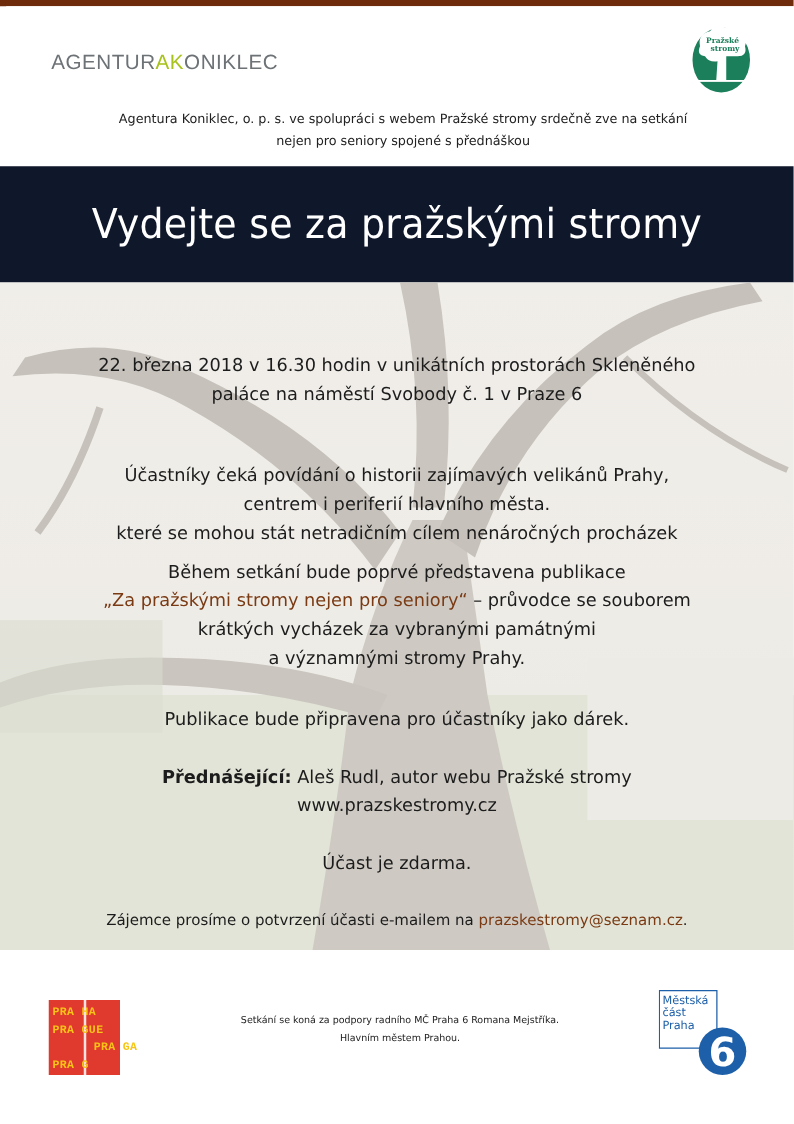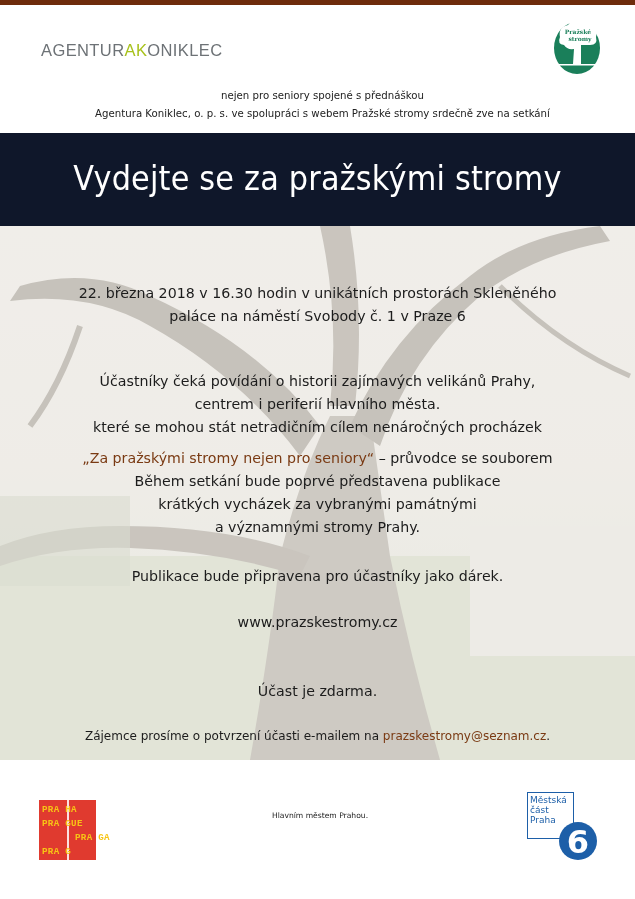--- a/index.html
+++ b/index.html
@@ -44,22 +44,22 @@
 
   <svg class="logo-stromy" viewBox="0 0 50 58">
     <ellipse cx="25" cy="31" rx="23" ry="26" fill="#1a7f5a"></ellipse>
     <path d="M8 20 Q6 10 16 8 Q20 2 28 5 Q36 2 40 9 Q47 12 44 20 Q46 28 38 28 L29 28 L29 47 L21 47 L22 32 Q15 33 12 28 Q5 27 8 20 Z" fill="#fff"></path>
     <rect x="4" y="47" width="42" height="1.5" fill="#fff"></rect>
     <text x="26" y="17" font-family="DejaVu Serif, serif" font-size="6" font-weight="bold" fill="#1a7f5a" text-anchor="middle">Pražské</text>
     <text x="28" y="24" font-family="DejaVu Serif, serif" font-size="6" font-weight="bold" fill="#1a7f5a" text-anchor="middle">stromy</text>
   </svg>
 
   <div class="intro">
+    <div>Agentura Koniklec, o. p. s. ve spolupráci s webem Pražské stromy srdečně zve na setkání</div>
     <div>nejen pro seniory spojené s přednáškou</div>
-    <div>Agentura Koniklec, o. p. s. ve spolupráci s webem Pražské stromy srdečně zve na setkání</div>
   </div>
 </div>
 
 <div class="title-band">
   <h1 class="title">Vydejte se za pražskými stromy</h1>
 </div>
 
 <div class="photo">
   <svg width="635" height="534" viewBox="0 0 635 534">
     <rect x="0" y="330" width="635" height="204" fill="#c9d1b8"></rect>
@@ -81,31 +81,32 @@
   <div>paláce na náměstí Svobody č. 1 v Praze 6</div>
 </div>
 
 <div class="body-text" style="top:370px;">
   <div>Účastníky čeká povídání o historii zajímavých velikánů Prahy,</div>
   <div>centrem i periferií hlavního města.</div>
   <div>které se mohou stát netradičním cílem nenáročných procházek</div>
 </div>
 
 <div class="body-text" style="top:447px;">
+  <div>Během setkání bude poprvé představena publikace</div>
   <div><span class="accent">„Za pražskými stromy nejen pro seniory“</span><span> –  průvodce se souborem</span></div>
-  <div>Během setkání bude poprvé představena publikace</div>
   <div>krátkých vycházek za vybranými památnými</div>
   <div>a významnými stromy Prahy.</div>
 </div>
 
 <div class="body-text" style="top:565px;">
   <div>Publikace bude připravena pro účastníky jako dárek.</div>
 </div>
 
 <div class="body-text" style="top:611px;">
+  <div><b>Přednášející:</b><span> Aleš Rudl, autor webu Pražské stromy</span></div>
   <div>www.prazskestromy.cz</div>
 </div>
 
 <div class="body-text" style="top:680px;">
   <div>Účast je zdarma.</div>
 </div>
 
 <div class="body-text small-note" style="top:725px;">
   <span>Zájemce prosíme o potvrzení účasti e-mailem na </span><span class="accent">prazskestromy@seznam.cz</span><span>.</span>
 </div>
@@ -113,20 +114,21 @@
 <div class="footer">
   <div class="praha-logo">
     <div class="divider"></div>
     <div class="row" style="top:4px;"><span>PRA</span> <span>HA</span></div>
     <div class="row" style="top:18px;"><span>PRA</span> <span>GUE</span></div>
     <div class="row" style="top:32px;margin-left:33px;"><span>PRA</span> <span>GA</span></div>
     <div class="row" style="top:46px;"><span>PRA</span> <span>G</span></div>
   </div>
 
   <div class="footer-note">
+    <div>Setkání se koná za podpory radního MČ Praha 6 Romana Mejstříka.</div>
     <div>Hlavním městem Prahou.</div>
   </div>
 
   <svg class="p6-logo" viewBox="0 0 72 76">
     <rect x="0.5" y="2.5" width="46" height="46" fill="#fff" stroke="#1d5fa8" stroke-width="1"></rect>
     <text x="3" y="13" font-family="DejaVu Sans, sans-serif" font-size="9" fill="#1d5fa8">Městská</text>
     <text x="3" y="23" font-family="DejaVu Sans, sans-serif" font-size="9" fill="#1d5fa8">část</text>
     <text x="3" y="33" font-family="DejaVu Sans, sans-serif" font-size="9" fill="#1d5fa8">Praha</text>
     <circle cx="51" cy="51" r="19" fill="#1d5fa8"></circle>
     <text x="51" y="63" font-family="DejaVu Sans, sans-serif" font-size="32" font-weight="bold" fill="#fff" text-anchor="middle">6</text>

